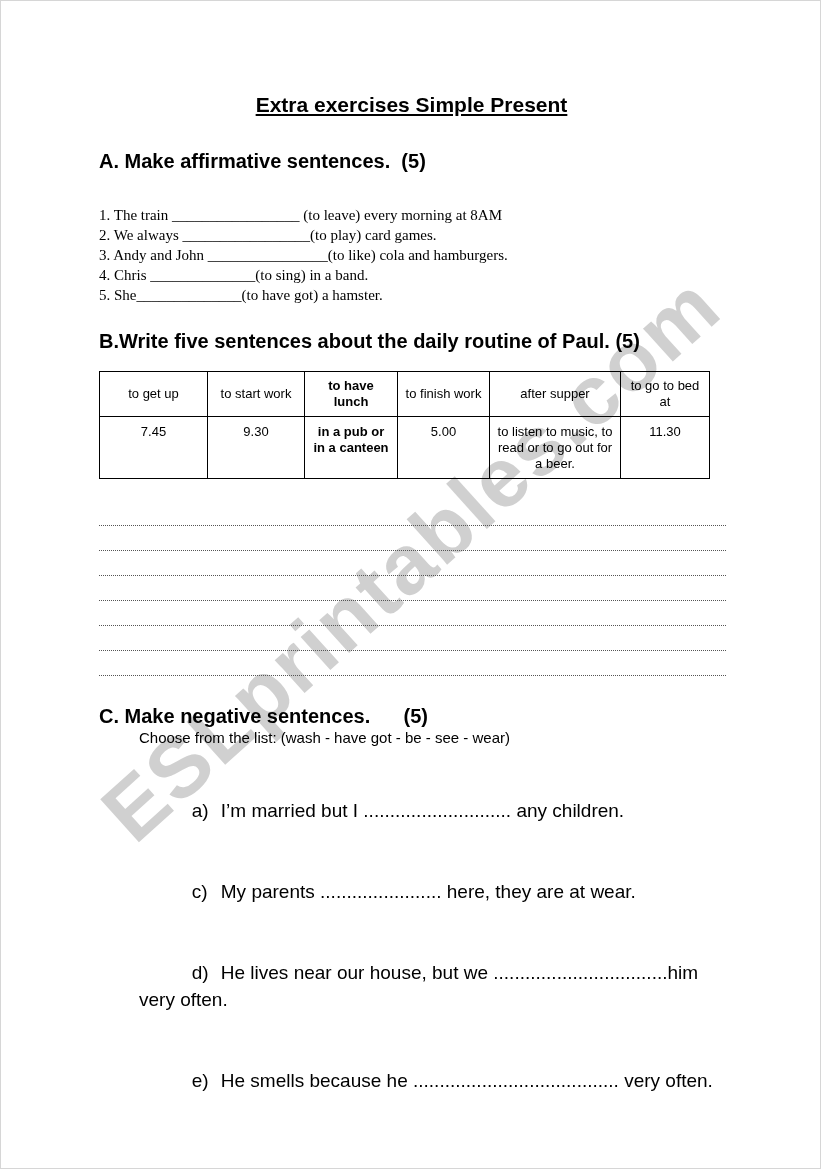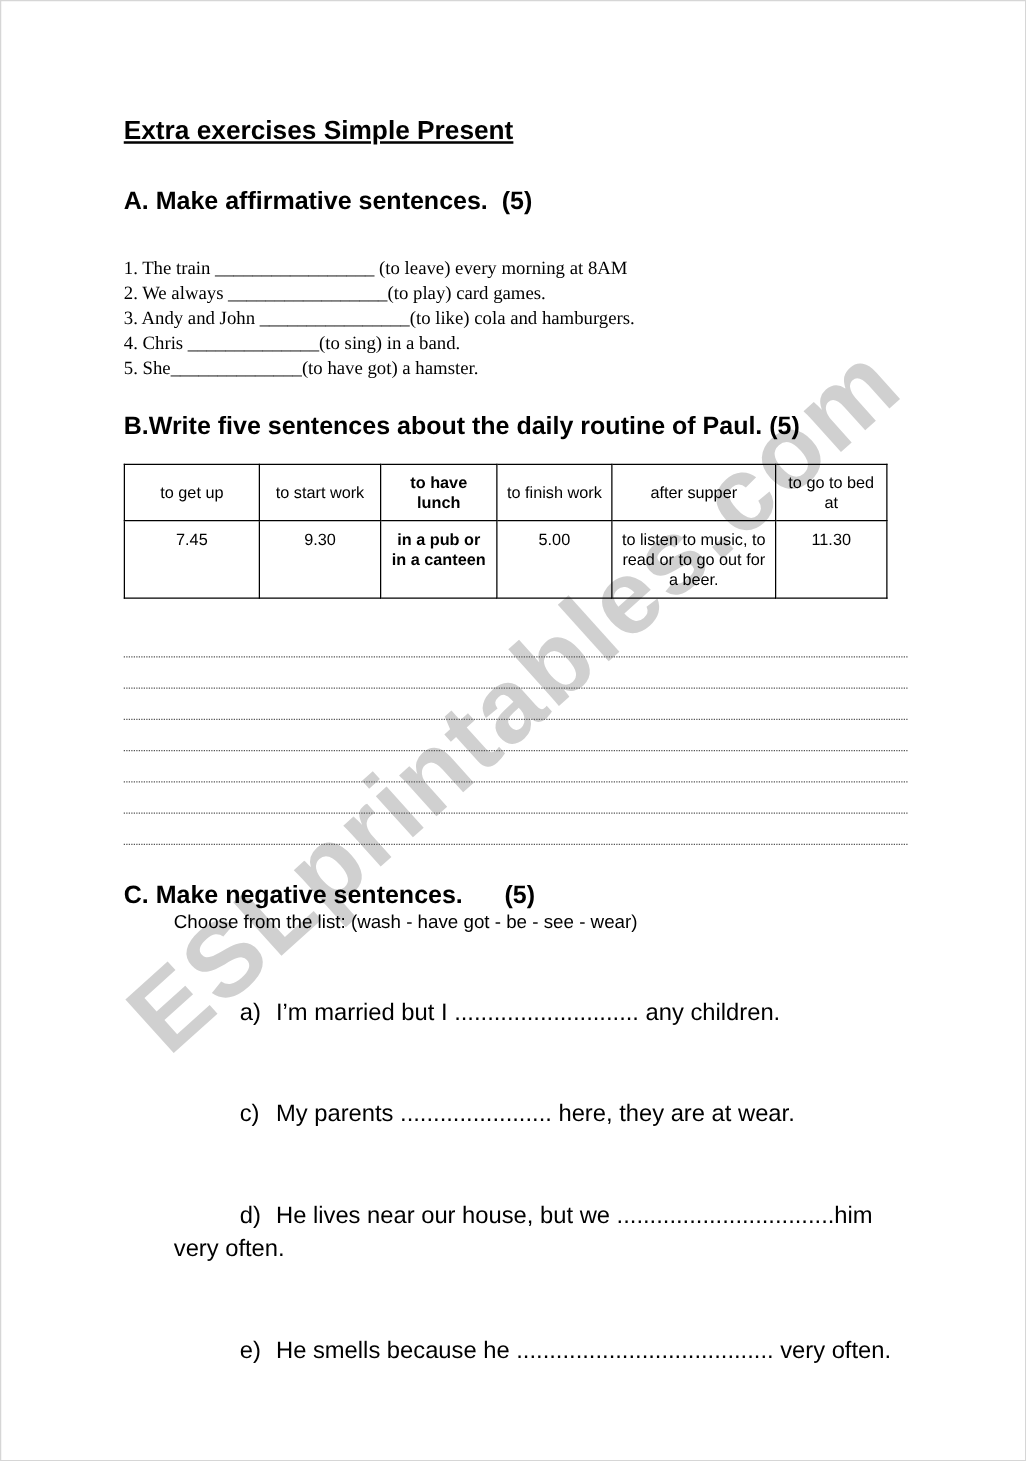--- a/index.html
+++ b/index.html
@@ -29,21 +29,21 @@
     white-space: nowrap;
     z-index: 1;
     pointer-events: none;
   }
   .content {
     position: relative;
     z-index: 2;
     padding: 92px 96px 0 98px;
   }
   .title {
-    text-align: left;
+    text-align: center;
     font-size: 21px;
     font-weight: bold;
     text-decoration: underline;
     white-space: pre-wrap;
     margin-bottom: 34px;
   }
   .sec-heading {
     font-size: 20px;
     font-weight: bold;
     white-space: pre-wrap;

